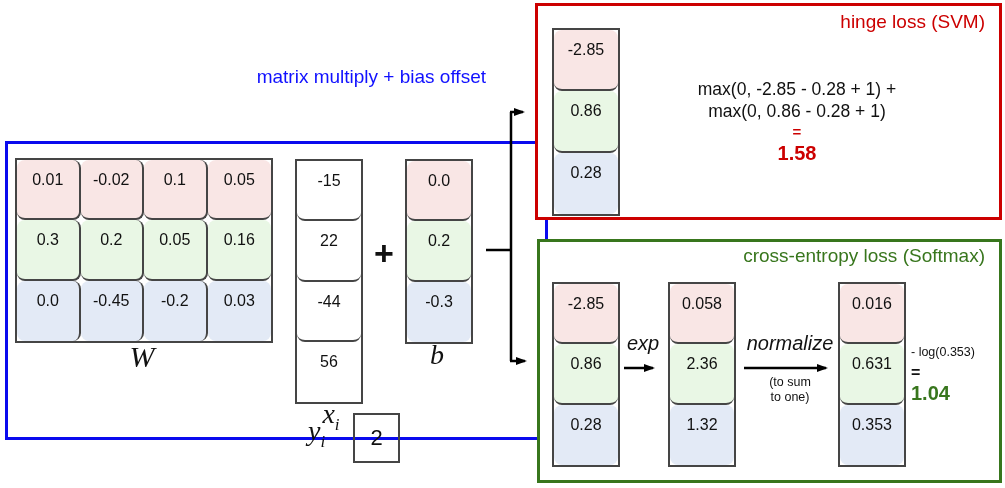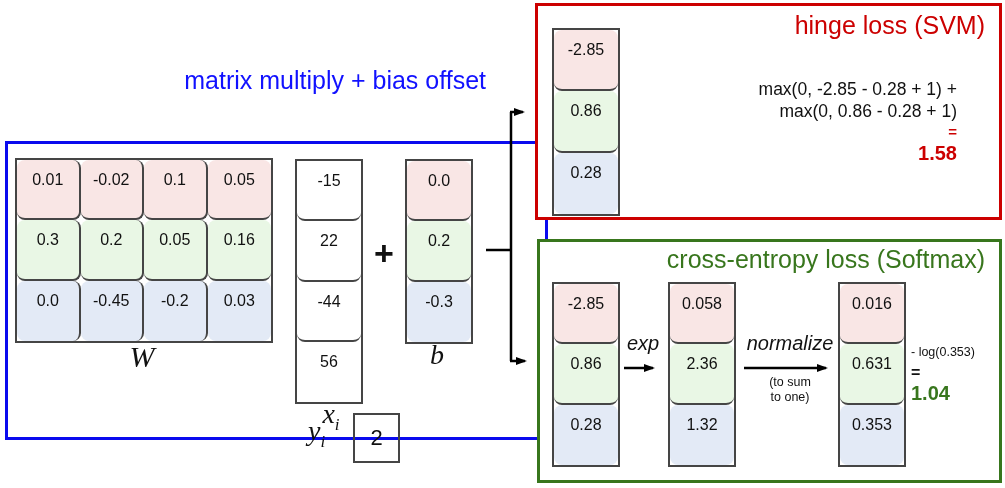--- a/index.html
+++ b/index.html
@@ -8,21 +8,21 @@
     font-family:"Liberation Sans", sans-serif; color:#111; overflow:hidden;
   }
   .abs { position:absolute; box-sizing:border-box; }
 
   
   .panel { position:absolute; box-sizing:border-box; background:#fff; }
   #blue-box  { left:5px;   top:109px;  width:543px; height:299px; border:3px solid var(--blue-border,#0b0bee);margin-top:32px; }
   #red-box   { left:535px; top:3px;   width:467px; height:217px; border:3px solid var(--red,#cc0000); }
   #green-box { left:537px; top:239px; width:465px; height:244px; border:3px solid var(--green,#38761d); }
 
-  .panel-title { position:absolute; font-size:25px; white-space:nowrap; }
+  .panel-title { position:absolute; font-size:19px; white-space:nowrap; }
   #blue-title  { left:5px; top:66px; width:481px; text-align:right; color:var(--blue-title,#1111ff); }
   #red-title   { right:14px; top:5px; color:var(--red,#cc0000); }
   #green-title { right:14px; top:3px; color:var(--green,#38761d); }
 
   
   .grid { position:absolute; display:grid; border:2px solid #454545; box-sizing:content-box; }
   .cell {
     box-sizing:border-box; display:flex; justify-content:center; align-items:flex-start;
     padding-top:11px; font-size:16px; border-right:2px solid #454545; border-bottom:2px solid #454545;
     background:#fff;
@@ -37,21 +37,21 @@
   .rows3 { grid-template-rows:repeat(3,60.3px); }
   .rows3h { grid-template-rows:repeat(3,61.3px); }
   .rows4 { grid-template-rows:repeat(4,60.3px); }
   .r0 { background:var(--row-pink,#f9e6e5); }
   .r1 { background:var(--row-green,#e9f7e5); }
   .r2 { background:var(--row-blue,#e3eaf6); }
 
   
   .math { font-family:"Liberation Serif", serif; font-style:italic; color:#111; }
   .math sub { font-size:17px; }
-  #hinge-formula { left:99px; top:72px; width:320px; text-align:right; }
+  #hinge-formula { left:99px; top:72px; width:320px; text-align:center; }
   #hinge-formula .f-line { font-size:17.5px; line-height:22px; }
   #hinge-formula .f-eq   { font-size:15px; line-height:19px; font-weight:bold; color:var(--red,#cc0000); }
   #hinge-formula .f-res  { font-size:20px; line-height:25px; font-weight:bold; color:var(--red,#cc0000); }
 
   .op-label { font-style:italic; font-size:20px; text-align:center; }
   .op-note  { font-size:12.5px; line-height:15px; text-align:center; }
 
   #softmax-loss { left:371px; top:103px; }
   #softmax-loss .l-expr { font-size:12.5px; line-height:15px; }
   #softmax-loss .l-eq   { font-size:16px; font-weight:bold; line-height:19px; margin-top:3px; }

